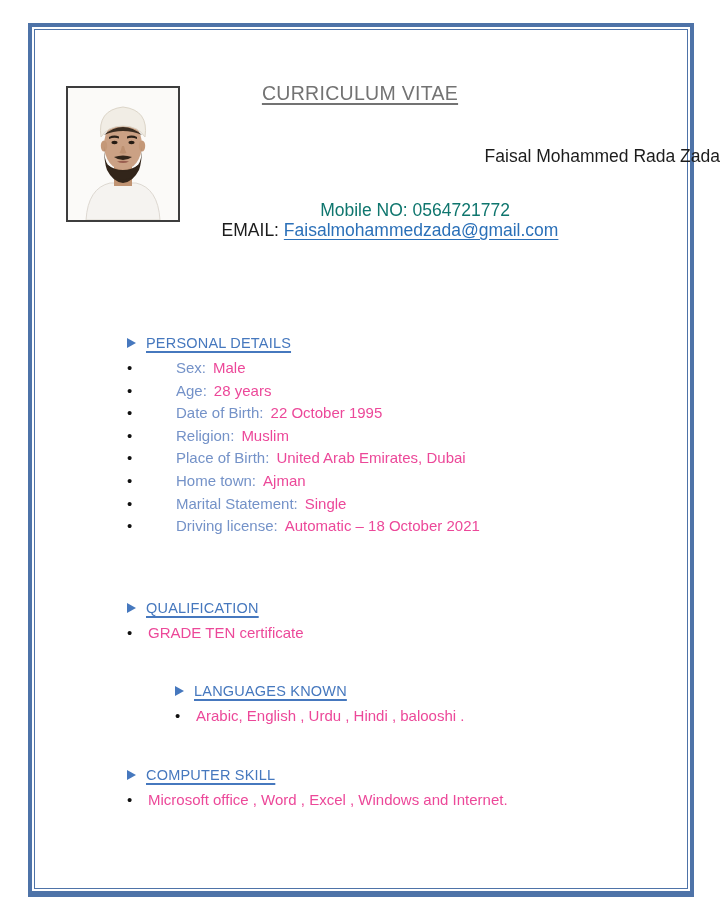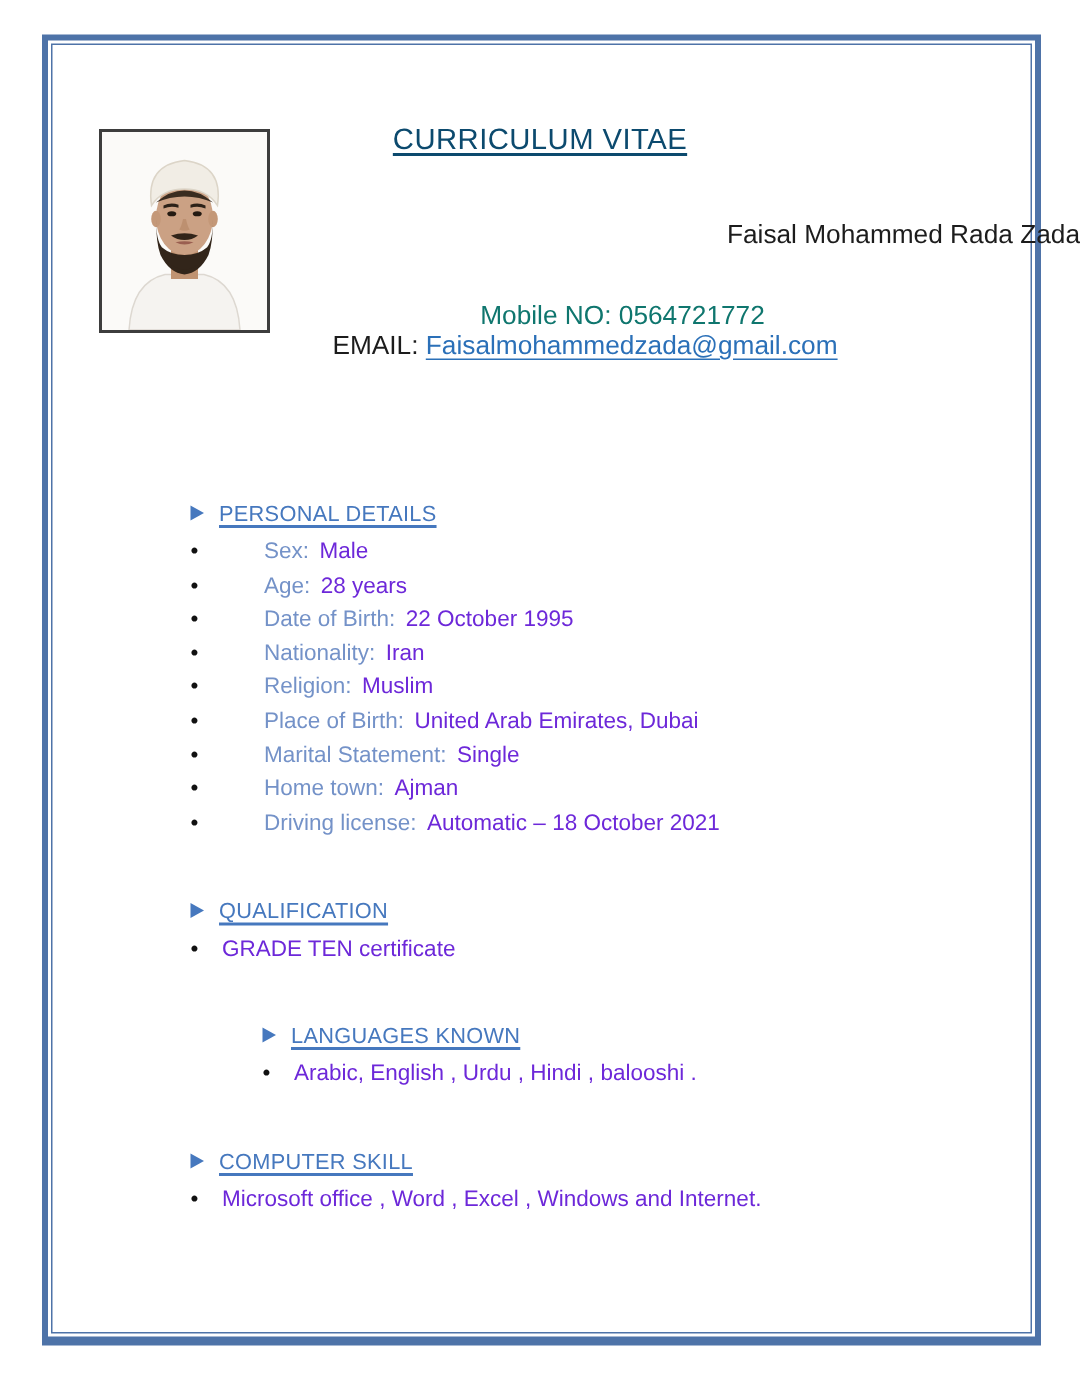--- a/index.html
+++ b/index.html
@@ -15,21 +15,21 @@
   .frame-inner{
     position:absolute;inset:2px;border:1px solid #4e73a8;
   }
   .photo{
     position:absolute;left:66px;top:86px;width:110px;height:132px;
     border:2px solid #3d3d3d;background:#fbfaf8;box-sizing:content-box;
   }
   .photo svg{display:block;width:110px;height:132px;}
   .title{
     position:absolute;left:0;right:0;top:82px;text-align:center;
-    font-size:19.5px;letter-spacing:0.3px;color:#0c4a6e;
+    font-size:19.5px;letter-spacing:0.3px;color:#737373;
     text-decoration:underline;text-decoration-thickness:2px;text-underline-offset:3px;
   }
   .name-line{
     position:absolute;left:110px;right:0;top:146px;text-align:right;
     font-size:17.5px;color:#1c1c1c;
   }
   .mobile-line{
     position:absolute;left:110px;right:0;top:200px;text-align:center;
     font-size:17.5px;color:#0f766e;
   }
@@ -55,21 +55,21 @@
     text-align:center;
   }
   .sec-list{list-style:none;margin:3px 0 0 0;padding:0;}
   .sec-list li{
     line-height:22.6px;font-size:15px;white-space:nowrap;
   }
   .dot{
     display:inline-block;width:21px;color:#111;font-size:15px;
   }
   .lbl{color:#7492c8;margin-right:7px;margin-left:28px;}
-  .val{color:#6d28d9;}
+  .val{color:#ec4899;}
   
   #sec-personal{top:332px;}
   #sec-qualification{top:597px;}
   #sec-languages{top:680px;margin-left:48px;}
   #sec-computer{top:764px;}
 </style>
 </head>
 <body>
 
 <div>
@@ -121,25 +121,24 @@
   <div class="email-line"><span>EMAIL:</span> <a>Faisalmohammedzada@gmail.com</a></div>
 
   <section class="cv-section" id="sec-personal">
     <div class="sec-heading">
       <span class="arrow"></span><span class="heading-text">PERSONAL DETAILS</span>
     </div>
     <ul class="sec-list">
       <li><span class="dot">•</span><span class="lbl">Sex:</span><span class="val">Male</span></li>
       <li><span class="dot">•</span><span class="lbl">Age:</span><span class="val">28 years</span></li>
       <li><span class="dot">•</span><span class="lbl">Date of Birth:</span><span class="val">22 October 1995</span></li>
-      <li><span class="dot">•</span><span class="lbl">Nationality:</span><span class="val">Iran</span></li>
       <li><span class="dot">•</span><span class="lbl">Religion:</span><span class="val">Muslim</span></li>
       <li><span class="dot">•</span><span class="lbl">Place of Birth:</span><span class="val">United Arab Emirates, Dubai</span></li>
+      <li><span class="dot">•</span><span class="lbl">Home town:</span><span class="val">Ajman</span></li>
       <li><span class="dot">•</span><span class="lbl">Marital Statement:</span><span class="val">Single</span></li>
-      <li><span class="dot">•</span><span class="lbl">Home town:</span><span class="val">Ajman</span></li>
       <li><span class="dot">•</span><span class="lbl">Driving license:</span><span class="val">Automatic – 18 October 2021</span></li>
     </ul>
   </section>
 
   <section class="cv-section" id="sec-qualification">
     <div class="sec-heading">
       <span class="arrow"></span><span class="heading-text">QUALIFICATION</span>
     </div>
     <ul class="sec-list">
       <li><span class="dot">•</span><span class="val">GRADE TEN certificate</span></li>

